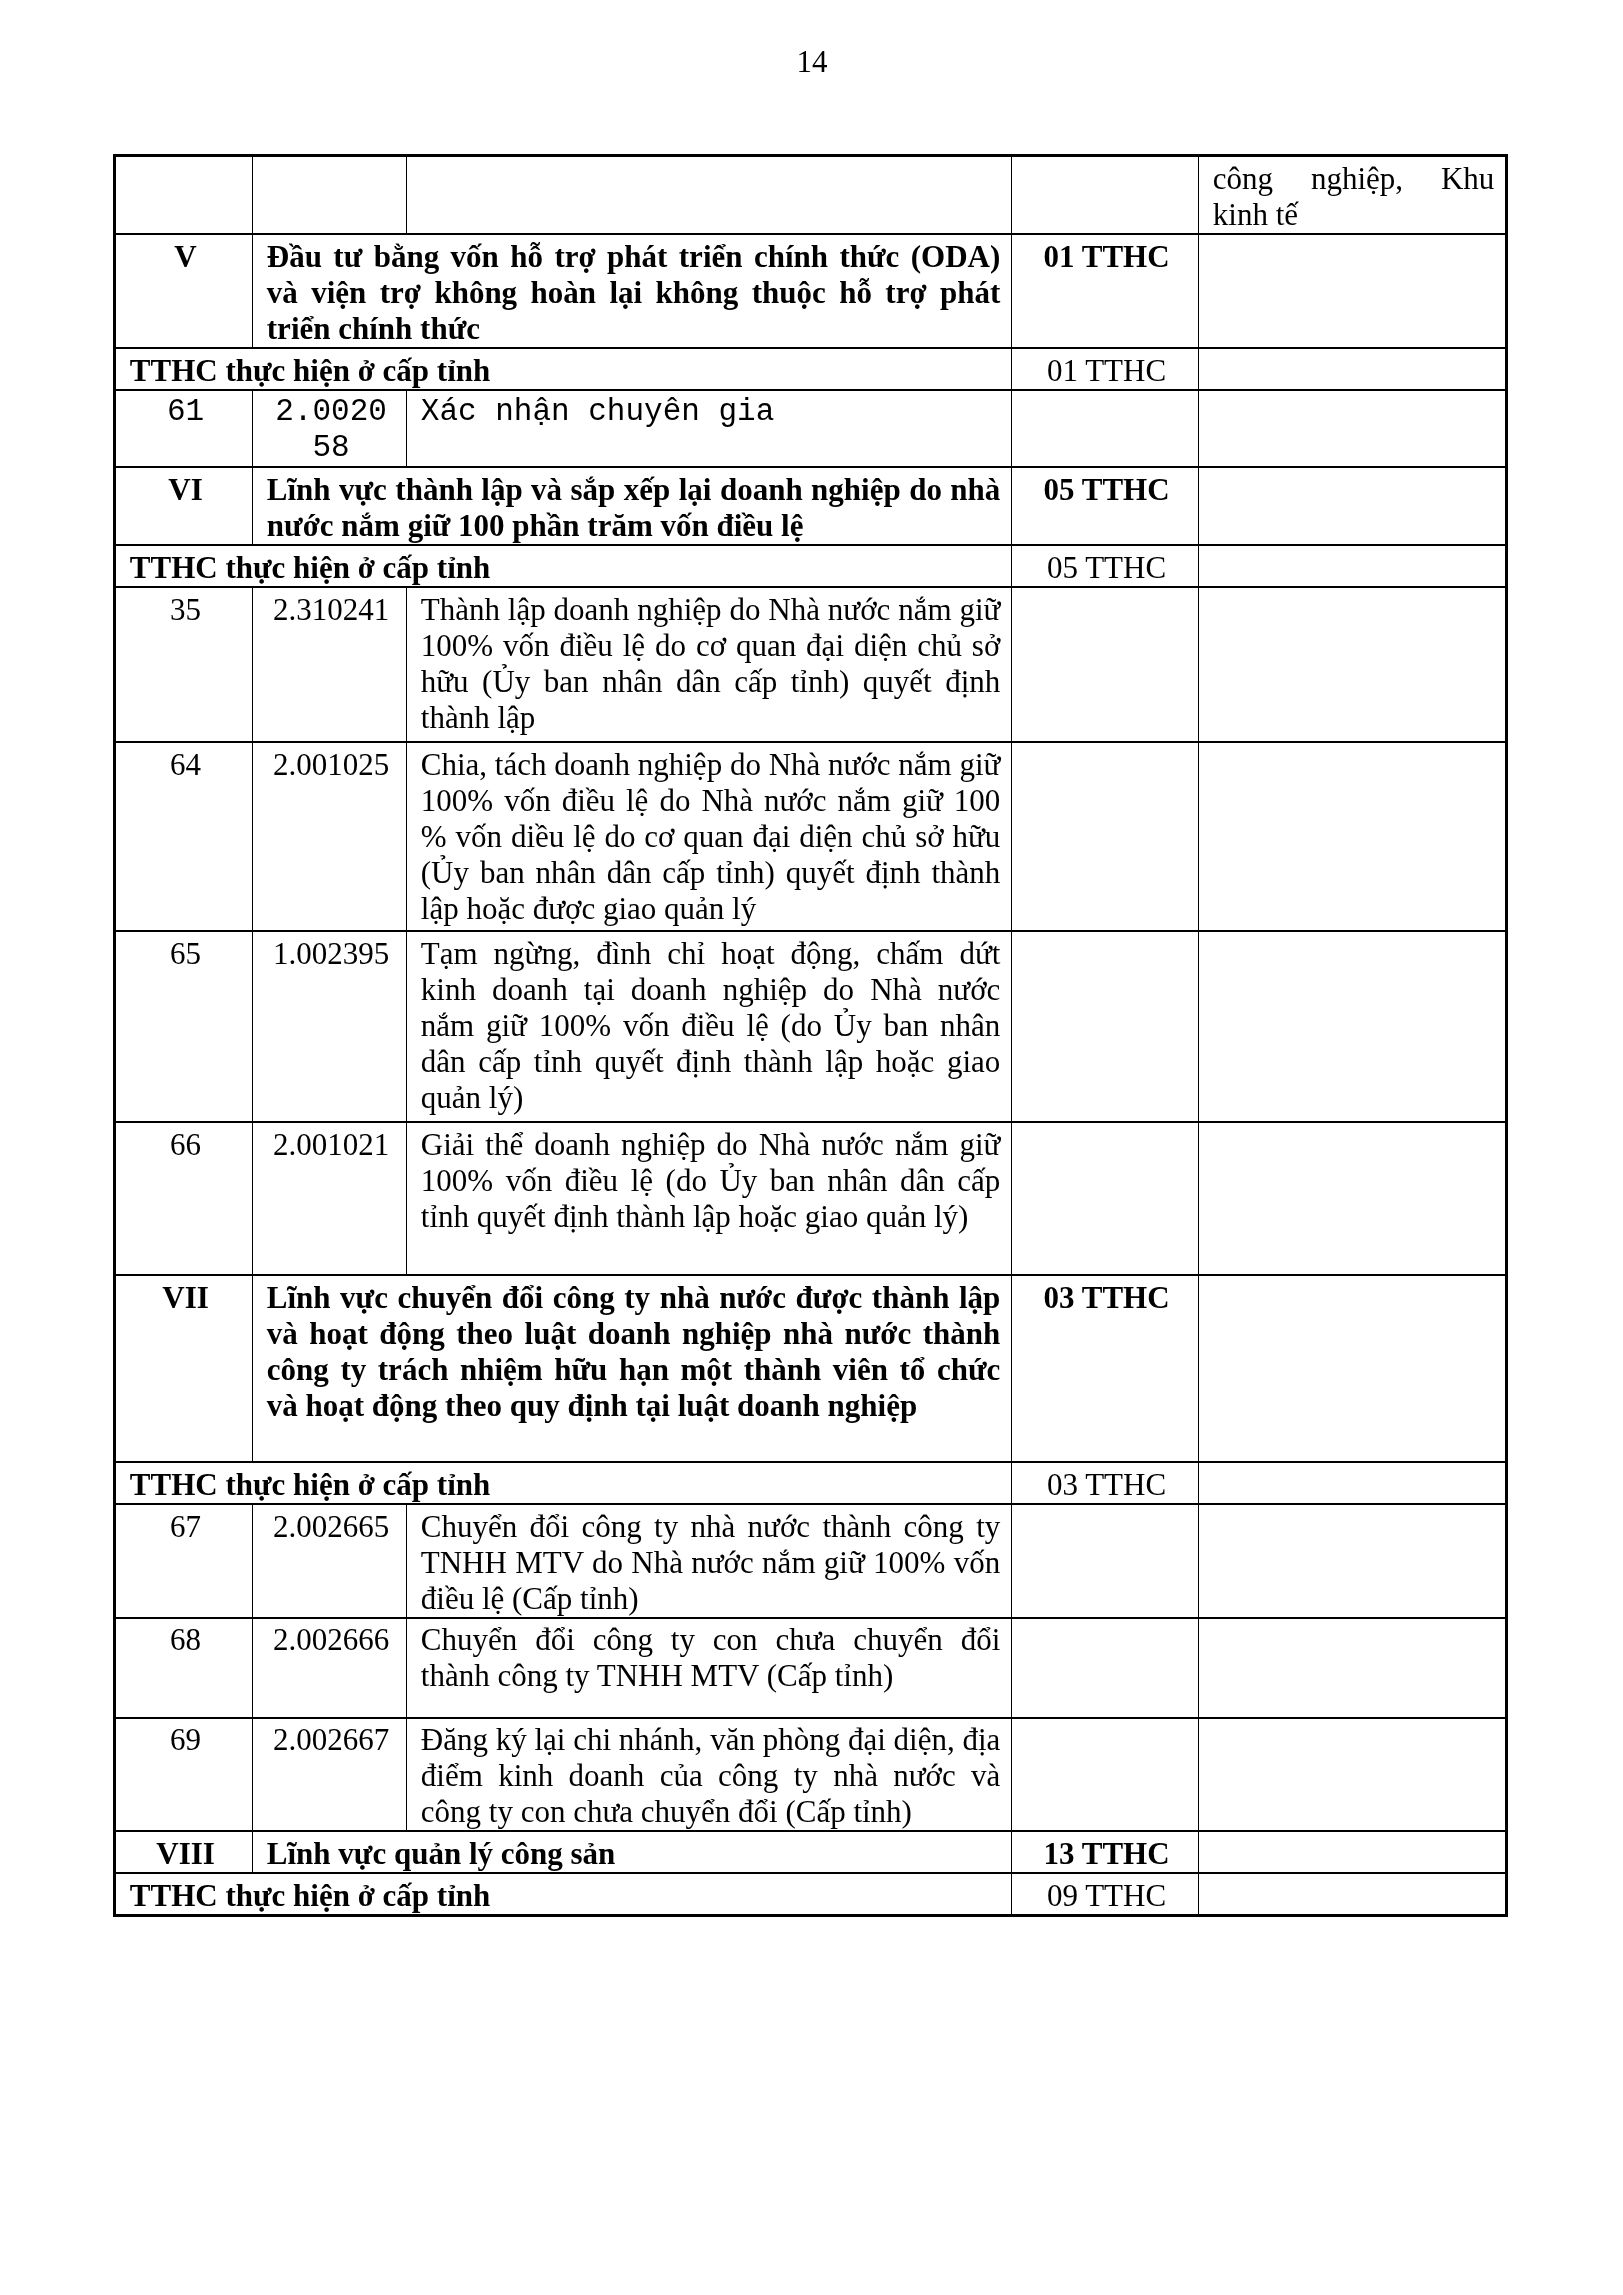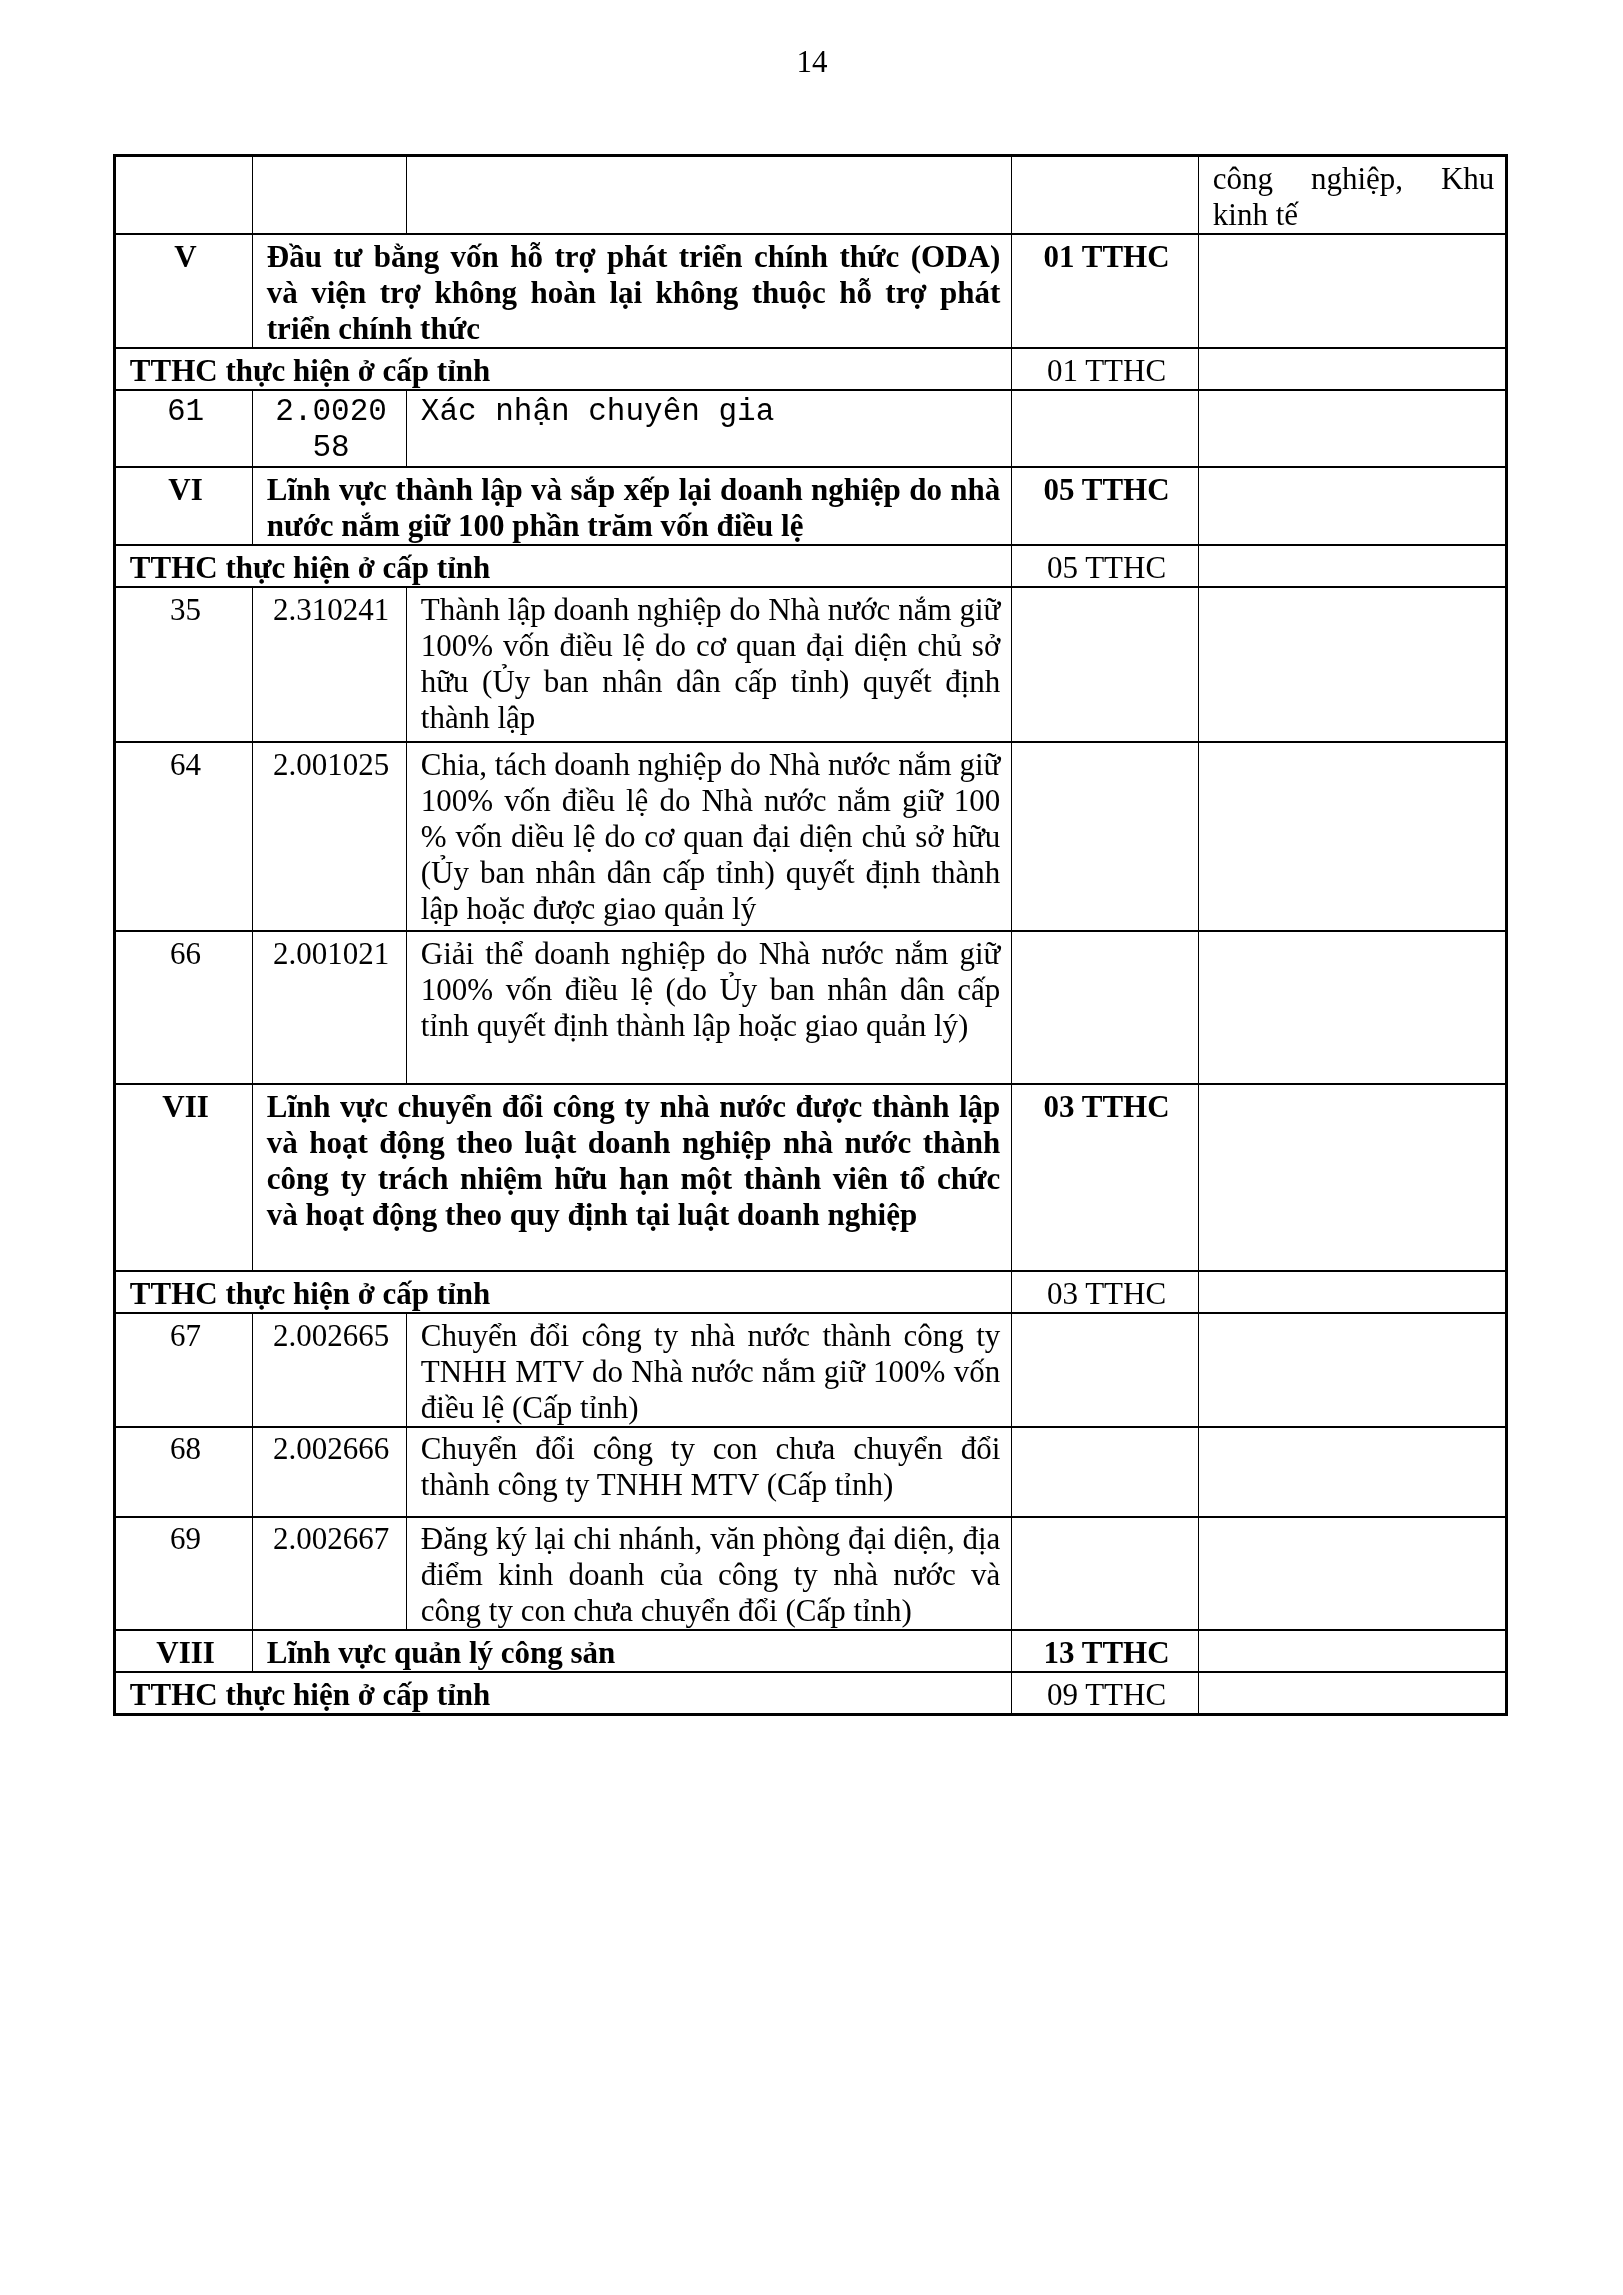--- a/index.html
+++ b/index.html
@@ -90,20 +90,27 @@
         <td class="center"></td>
         <td></td>
       </tr>
       <tr style="height: 189px; margin-left: 8px;">
         <td class="center">64</td>
         <td class="center">2.001025</td>
         <td class="just">Chia, tách doanh nghiệp do Nhà nước nắm giữ 100% vốn điều lệ do Nhà nước nắm giữ 100 % vốn diều lệ do cơ quan đại diện chủ sở hữu (Ủy ban nhân dân cấp tỉnh) quyết định thành lập hoặc được giao quản lý</td>
         <td class="center"></td>
         <td></td>
       </tr>
+      <tr style="height: 191px;">
+        <td class="center">65</td>
+        <td class="center">1.002395</td>
+        <td class="just">Tạm ngừng, đình chỉ hoạt động, chấm dứt kinh doanh tại doanh nghiệp do Nhà nước nắm giữ 100% vốn điều lệ (do Ủy ban nhân dân cấp tỉnh quyết định thành lập hoặc giao quản lý)</td>
+        <td class="center"></td>
+        <td></td>
+      </tr>
       <tr style="height: 153px;">
         <td class="center">66</td>
         <td class="center">2.001021</td>
         <td class="just">Giải thể doanh nghiệp do Nhà nước nắm giữ 100% vốn điều lệ (do Ủy ban nhân dân cấp tỉnh quyết định thành lập hoặc giao quản lý)</td>
         <td class="center"></td>
         <td></td>
       </tr>
       <tr style="height: 187px;">
         <td class="center bold">VII</td>
         <td class="just bold" colspan="2">Lĩnh vực chuyển đổi công ty nhà nước được thành lập và hoạt động theo luật doanh nghiệp nhà nước thành công ty trách nhiệm hữu hạn một thành viên tổ chức và hoạt động theo quy định tại luật doanh nghiệp</td>
@@ -115,21 +122,21 @@
         <td class="center">03 TTHC</td>
         <td></td>
       </tr>
       <tr style="height: 113px;">
         <td class="center">67</td>
         <td class="center">2.002665</td>
         <td class="just">Chuyển đổi công ty nhà nước thành công ty TNHH MTV do Nhà nước nắm giữ 100% vốn điều lệ (Cấp tỉnh)</td>
         <td class="center"></td>
         <td></td>
       </tr>
-      <tr style="height: 90px;">
+      <tr style="height: 100px;">
         <td class="center">68</td>
         <td class="center">2.002666</td>
         <td class="just">Chuyển đổi công ty con chưa chuyển đổi thành công ty TNHH MTV (Cấp tỉnh)</td>
         <td class="center"></td>
         <td></td>
       </tr>
       <tr style="height: 113px;">
         <td class="center">69</td>
         <td class="center">2.002667</td>
         <td class="just">Đăng ký lại chi nhánh, văn phòng đại diện, địa điểm kinh doanh của công ty nhà nước và công ty con chưa chuyển đổi (Cấp tỉnh)</td>

